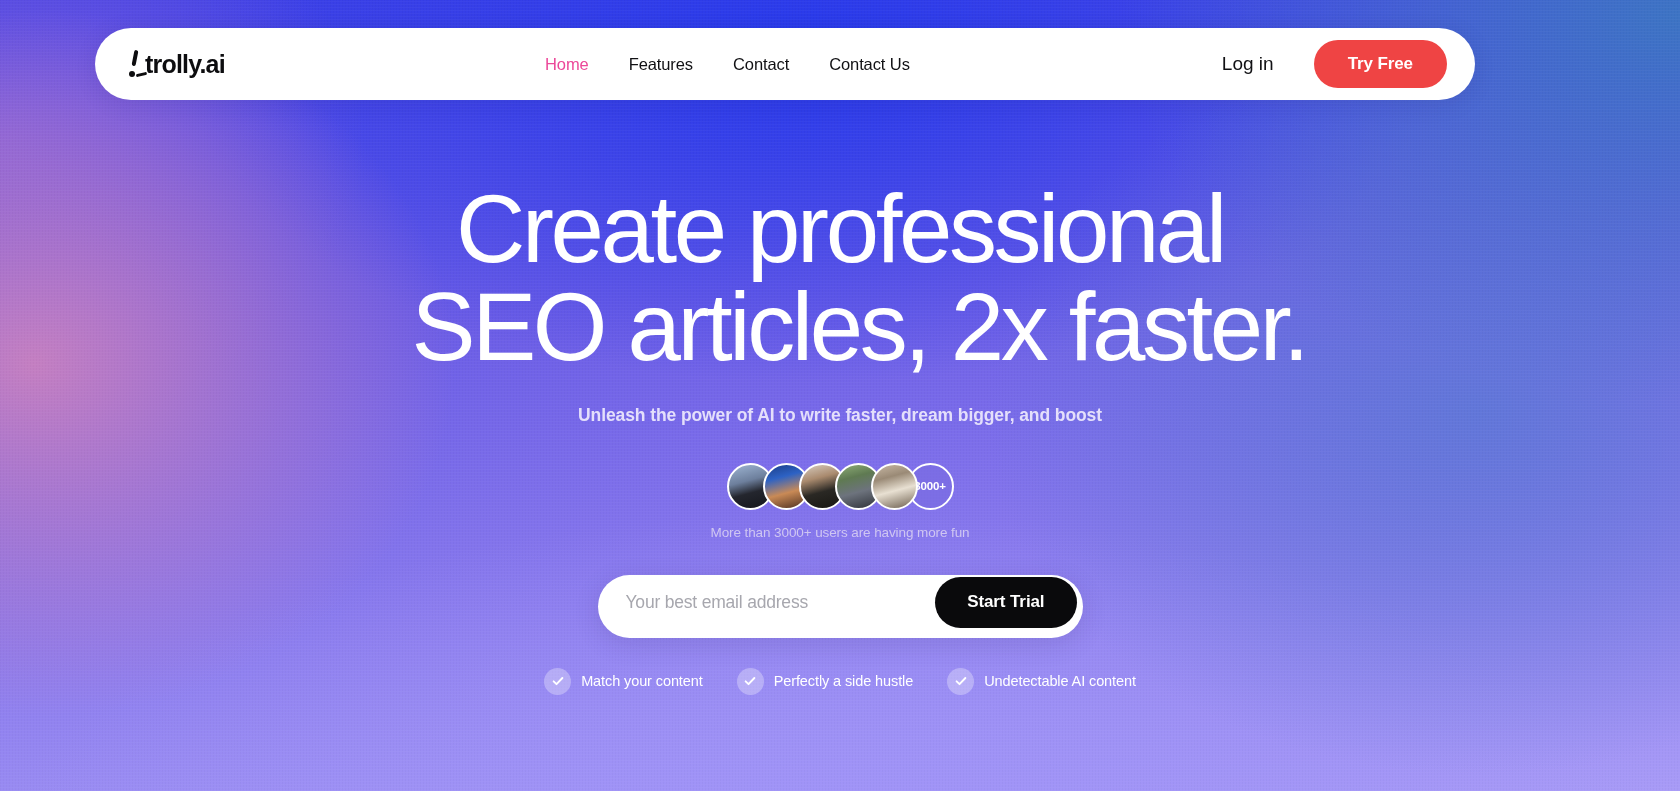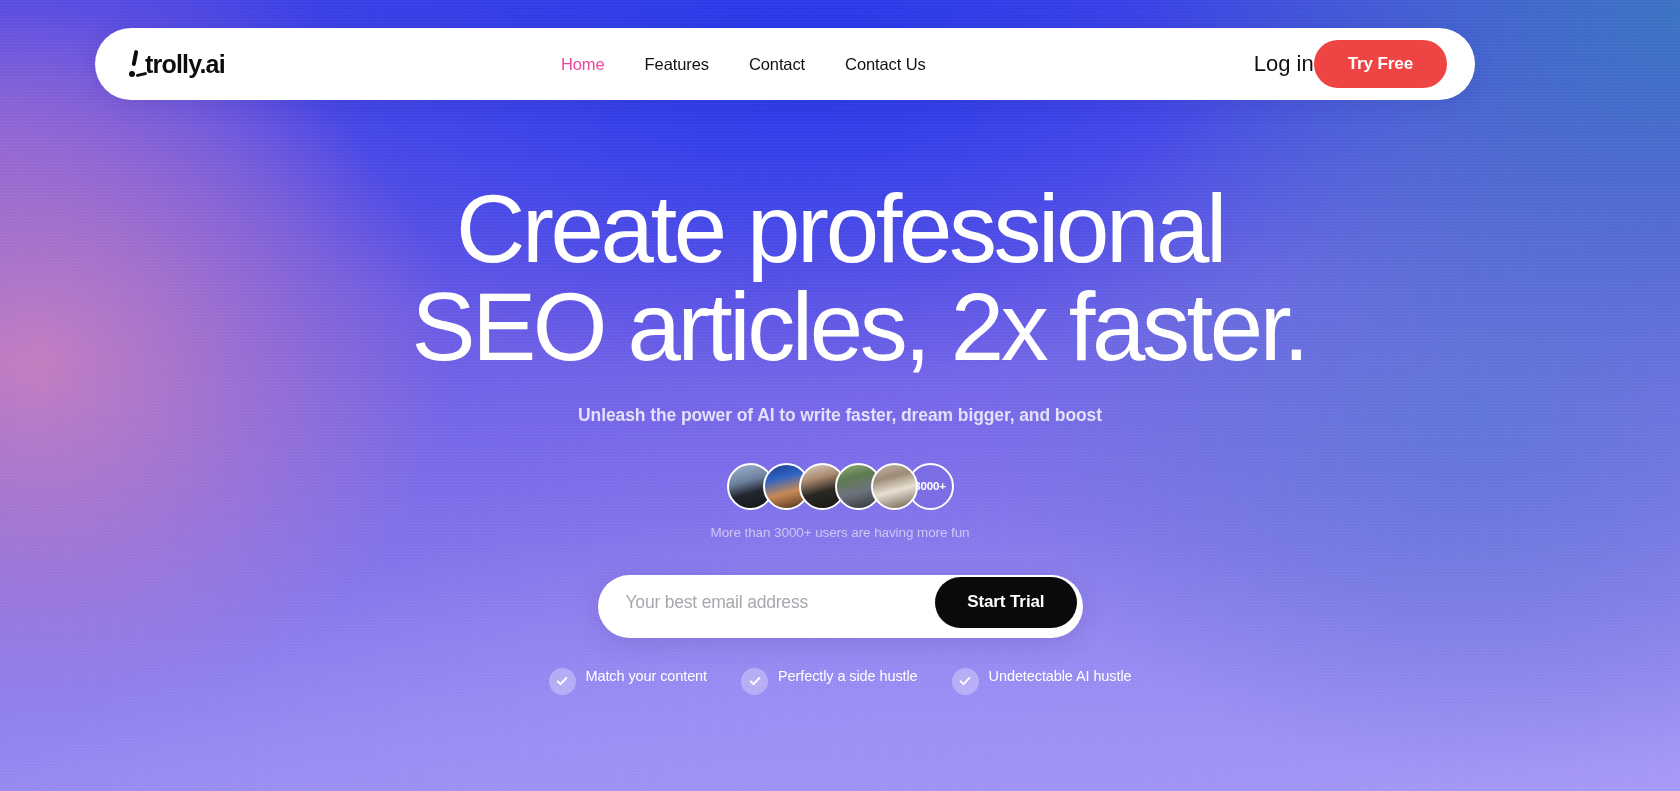--- a/index.html
+++ b/index.html
@@ -66,22 +66,22 @@
     transform:translateX(-42px);
   }
   .nav-link {
     font-size:16.5px; color:#111114; text-decoration:none;
     font-weight:500; letter-spacing:-.1px; white-space:nowrap;
   }
   .nav-link.active { color:#ec4899; }
 
   .nav-right { display:flex; align-items:center; margin-right:28px; }
   .login-link {
-    font-size:22px; color:#111114; text-decoration:none;
-    font-weight:500; white-space:nowrap;
+    font-size:19px; color:#111114; text-decoration:none;
+    font-weight:500; margin-right:40px; white-space:nowrap;
   }
   .try-free {
     background:#ef4444; color:#fff; border:none;
     font-family:inherit; font-size:17px; font-weight:600;
     padding:0 34px; height:48px; border-radius:26px; cursor:pointer;
     letter-spacing:-.1px; white-space:nowrap;
   }
 
   
   .hero { position:absolute; left:0; top:0; width:1680px; text-align:center; }
@@ -144,21 +144,21 @@
     font-family:inherit; font-size:17px; font-weight:600;
     height:51px; padding:0 32px; border-radius:28px; cursor:pointer;
     letter-spacing:-.1px; white-space:nowrap;
   }
 
   
   .features {
     margin-top:30px; display:flex; justify-content:center;
     align-items:center; gap:34px;
   }
-  .feature { display:flex; align-items:flex-start; gap:10px; }
+  .feature { display:flex; align-items:center; gap:10px; }
   .check-circle {
     width:27px; height:27px; border-radius:50%;
     background:rgba(255,255,255,.30);
     display:flex; align-items:center; justify-content:center; flex:none;
   }
   .check-circle svg { width:14px; height:14px; display:block; }
   .feature-label {
     font-size:14.5px; color:#ffffff; font-weight:400;
     letter-spacing:-.1px; white-space:nowrap;
   }
@@ -244,18 +244,18 @@
         </span>
         <span class="feature-label">Perfectly a side hustle</span>
       </div>
 
       <div class="feature">
         <span class="check-circle">
           <svg viewBox="0 0 16 16" fill="none" xmlns="http://www.w3.org/2000/svg">
             <path d="M3 8.4L6.3 11.6L13 4.6" stroke="#ffffff" stroke-width="2.2" stroke-linecap="round" stroke-linejoin="round"></path>
           </svg>
         </span>
-        <span class="feature-label">Undetectable AI hustle</span>
+        <span class="feature-label">Undetectable AI content</span>
       </div>
 
     </div>
   </div>
 </div>
 
 </body></html>

